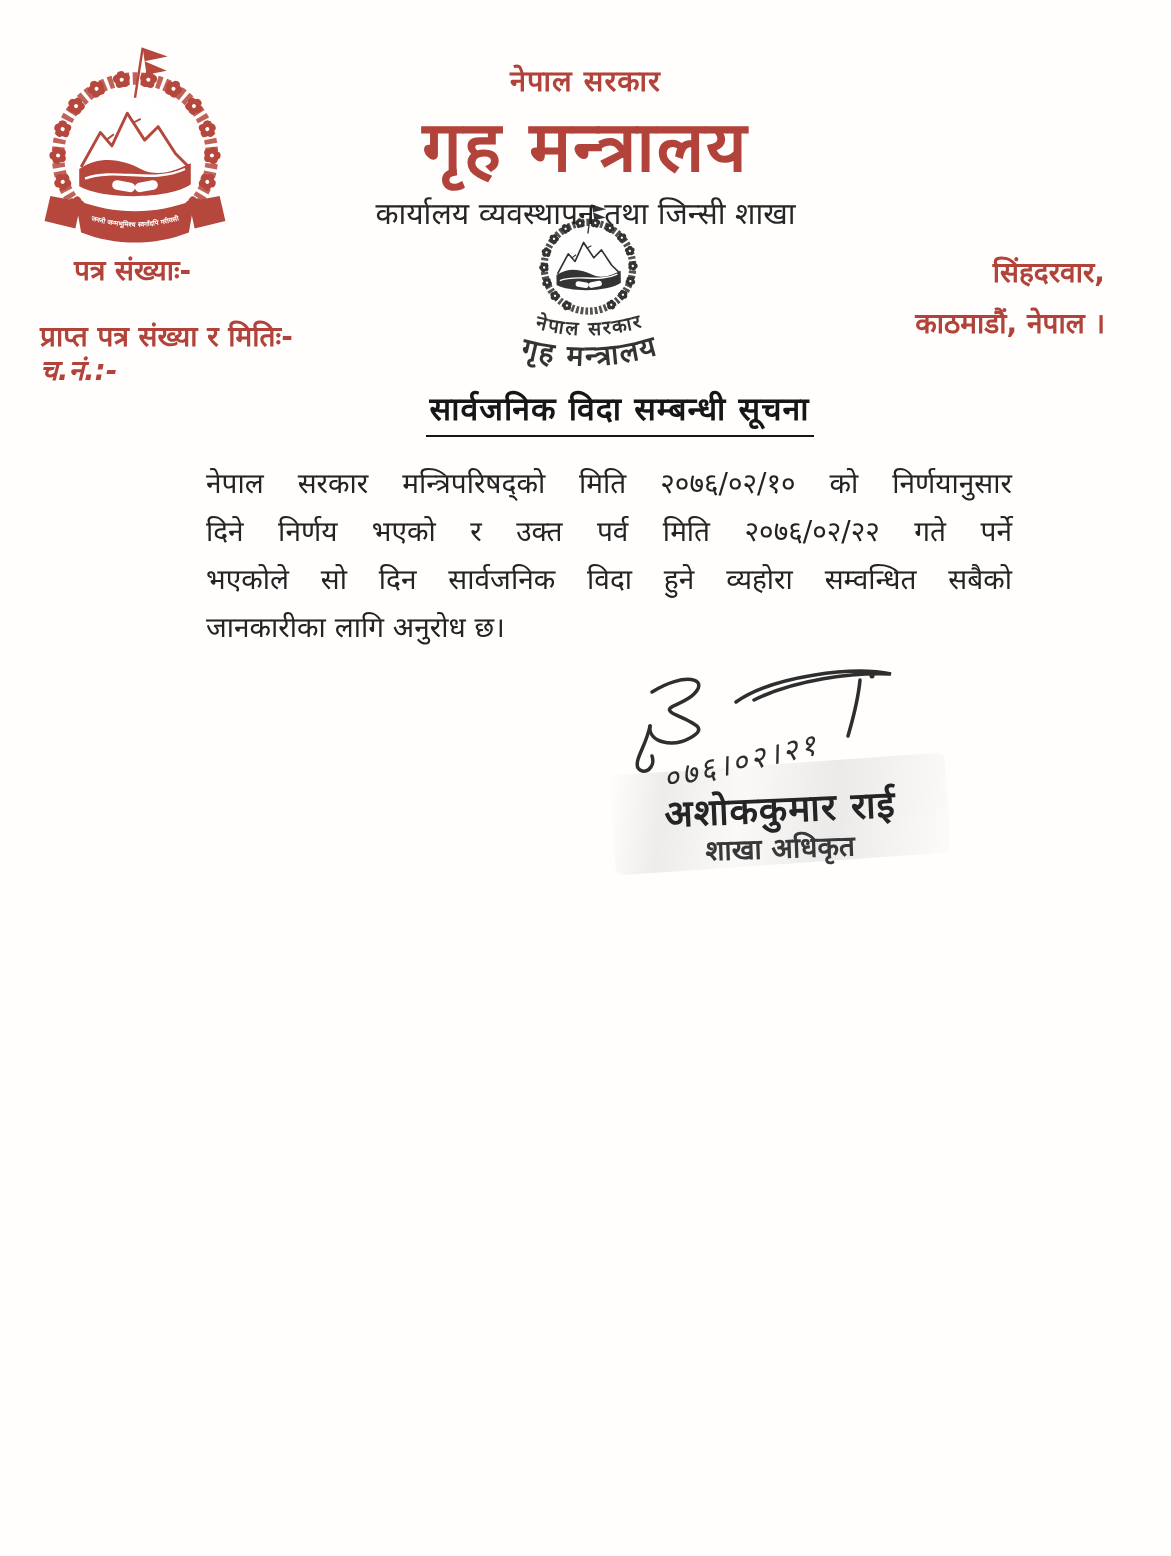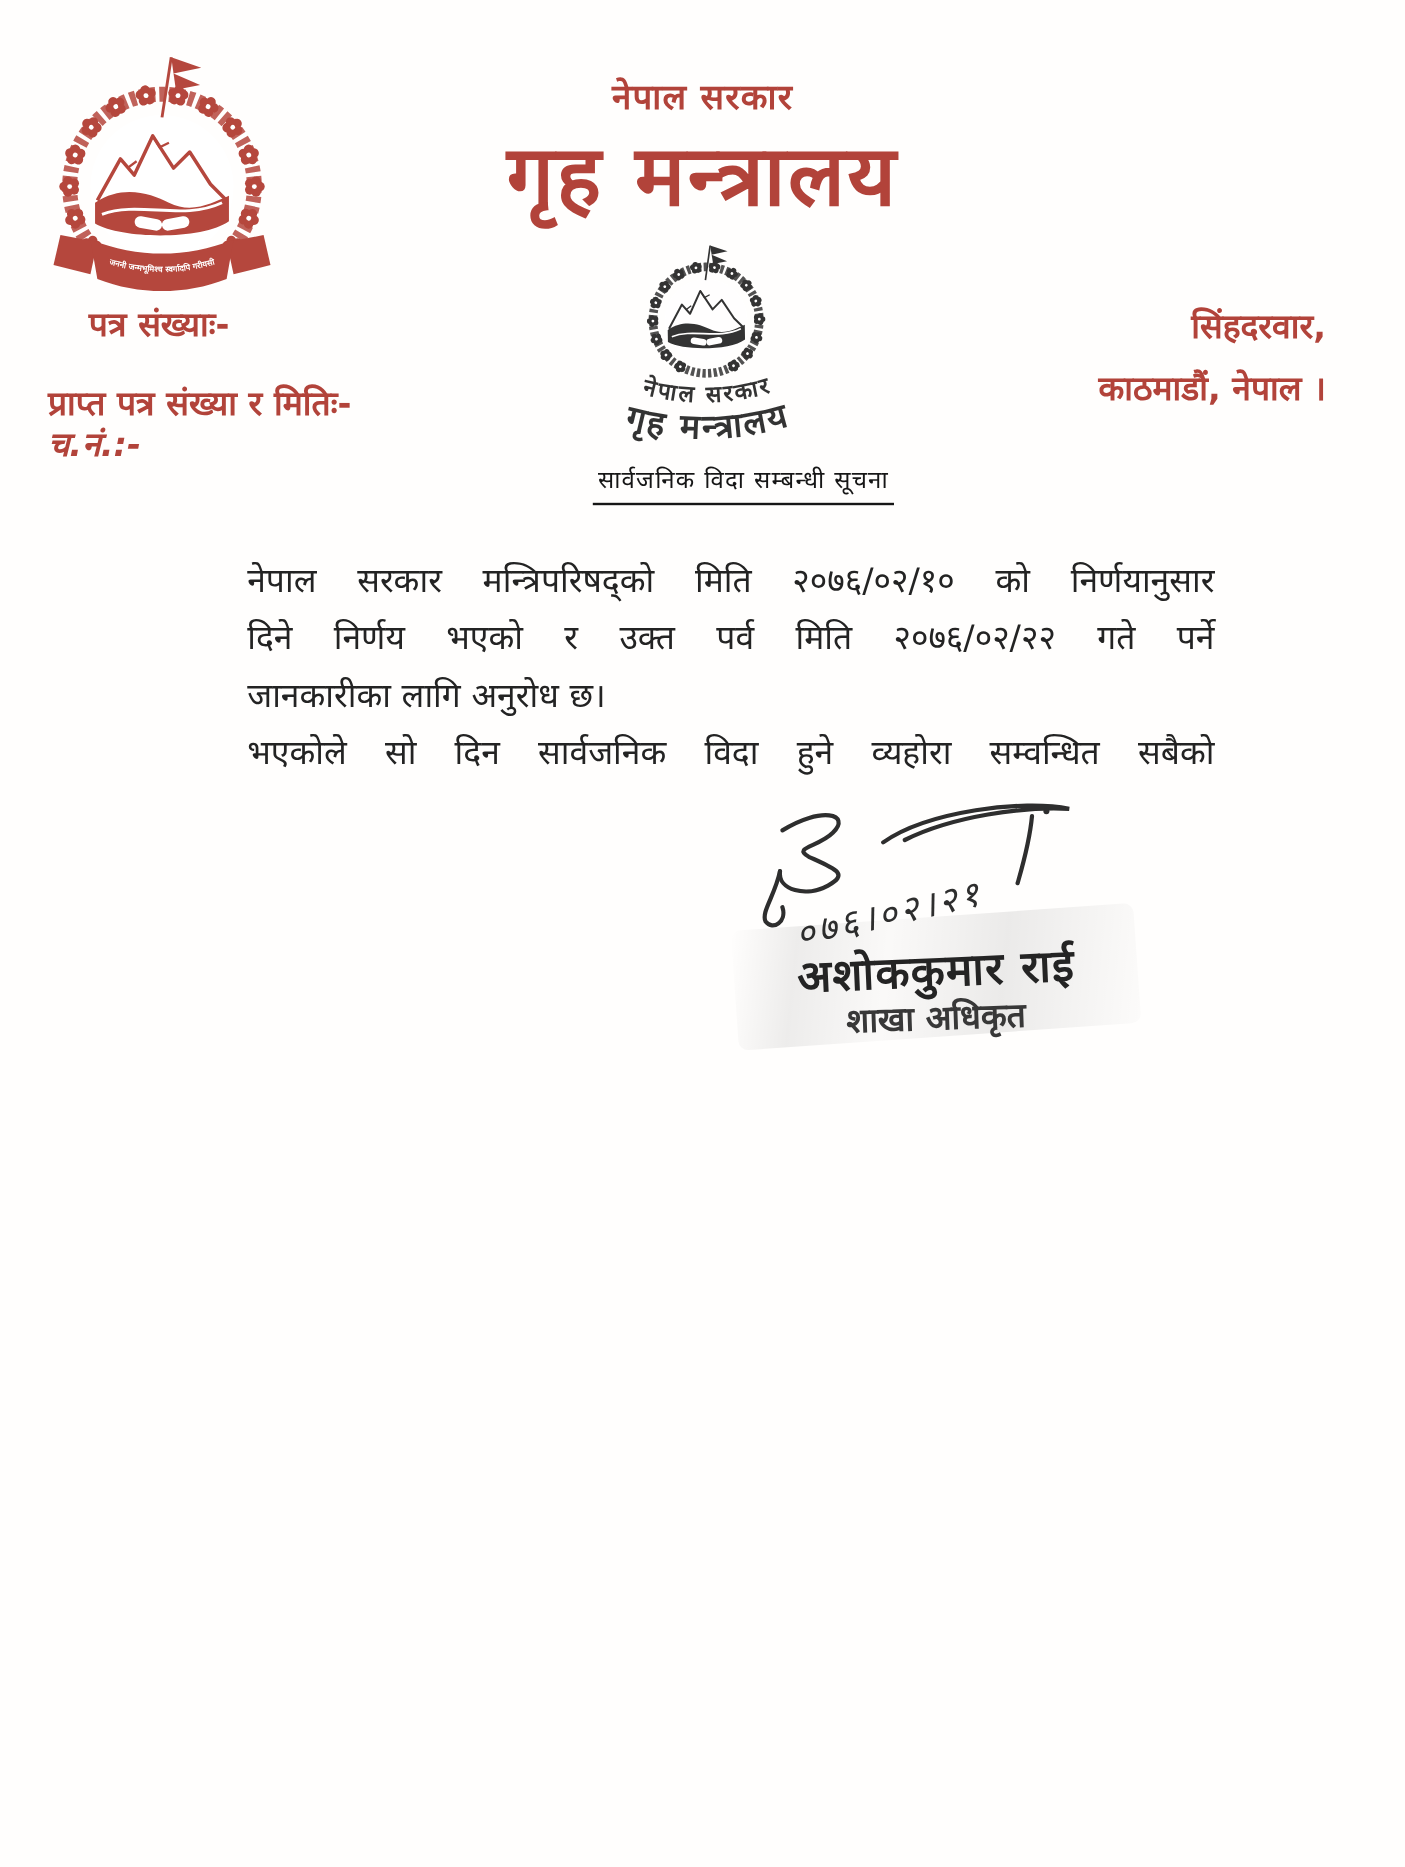--- a/index.html
+++ b/index.html
@@ -34,21 +34,21 @@
   .ref1{top:250px;margin-left:34px;} .ref2{top:316px;} .ref3{top:350px;font-style:italic;}
 
   
   .addr{right:66px;text-align:right;font-size:28px;font-weight:bold;}
   .addr1{top:252px;} .addr2{top:303px;}
 
   
   .heading-wrap{left:0;right:0;top:386px;text-align:center;}
   .heading{
     display:inline-block;transform:translateX(34px);
-    font-size:20px;font-weight:400;color:#161616;
+    font-size:32px;font-weight:700;color:#161616;
     border-bottom:2.5px solid #161616;padding:0 4px 6px 4px;letter-spacing:1px;
   }
 
   
   .body-block{left:206px;top:462px;width:806px;font-size:28px;color:#232323;}
   .bline{height:48px;line-height:44px;text-align:justify;text-align-last:justify;white-space:normal;}
   .bline.last{text-align:left;text-align-last:left;}
   .bold-seg{font-weight:bold;}
 
   
@@ -123,20 +123,21 @@
       <path d="M-62,46 C-20,62 20,62 62,46 L56,80 C20,94 -20,94 -56,80 Z" fill="currentColor"></path>
       <path id="mottoArc" d="M-50,66 Q0,82 50,66" fill="none"></path>
       <text class="motto">
         <textPath href="#mottoArc" startOffset="50%" text-anchor="middle">जननी जन्मभूमिश्च स्वर्गादपि गरीयसी</textPath>
       </text>
     </g>
   </svg>
 
   <div class="abs gov-line red">नेपाल सरकार</div>
   <div class="abs ministry-line red">गृह मन्त्रालय</div>
+  <div class="abs section-line">कार्यालय व्यवस्थापन तथा जिन्सी शाखा</div>
 
   <svg class="abs stamp-svg" viewBox="0 0 260 192" width="262" height="194" aria-hidden="true">
     <g transform="translate(130,64) scale(0.55)">
       <use href="#wreath"></use>
       <use href="#inner"></use>
       <use href="#flag"></use>
     </g>
     <path id="stampArc1" d="M58,118 Q130,146 202,118" fill="none"></path>
     <path id="stampArc2" d="M28,140 Q130,184 232,140" fill="none"></path>
     <text class="stamp-t1">
@@ -154,22 +155,22 @@
   <div class="abs addr addr1 red">सिंहदरवार,</div>
   <div class="abs addr addr2 red">काठमाडौं, नेपाल ।</div>
 
   <div class="abs heading-wrap">
     <span class="heading">सार्वजनिक विदा सम्बन्धी सूचना</span>
   </div>
 
   <div class="abs body-block">
     <div class="bline">नेपाल सरकार मन्त्रिपरिषद्को मिति २०७६/०२/१० को निर्णयानुसार</div>
     <div class="bline">दिने निर्णय भएको र उक्त पर्व मिति २०७६/०२/२२ गते पर्ने</div>
+    <div class="bline">भएकोले सो दिन सार्वजनिक विदा हुने व्यहोरा सम्वन्धित सबैको</div>
     <div class="bline last">जानकारीका लागि अनुरोध छ।</div>
-    <div class="bline">भएकोले सो दिन सार्वजनिक विदा हुने व्यहोरा सम्वन्धित सबैको</div>
   </div>
 
   <svg class="abs sig-svg" viewBox="0 0 320 135" width="320" height="135" aria-hidden="true">
     <path d="M54,30 C86,10 112,16 96,32 C84,44 62,44 76,52 C98,62 110,66 92,76 C74,86 50,80 52,64"></path>
     <path d="M52,64 C48,84 36,98 40,106 C46,114 58,106 54,94"></path>
     <path d="M138,40 C175,14 255,4 293,12 C255,10 196,18 156,38"></path>
     <path d="M262,18 C260,40 254,60 250,74"></path>
     <circle cx="274" cy="14" r="2.5" fill="#2e2e2e" stroke="none"></circle>
     <text class="sig-date" transform="rotate(-13 160 100)" x="64" y="106">०७६।०२।२१</text>
   </svg>

